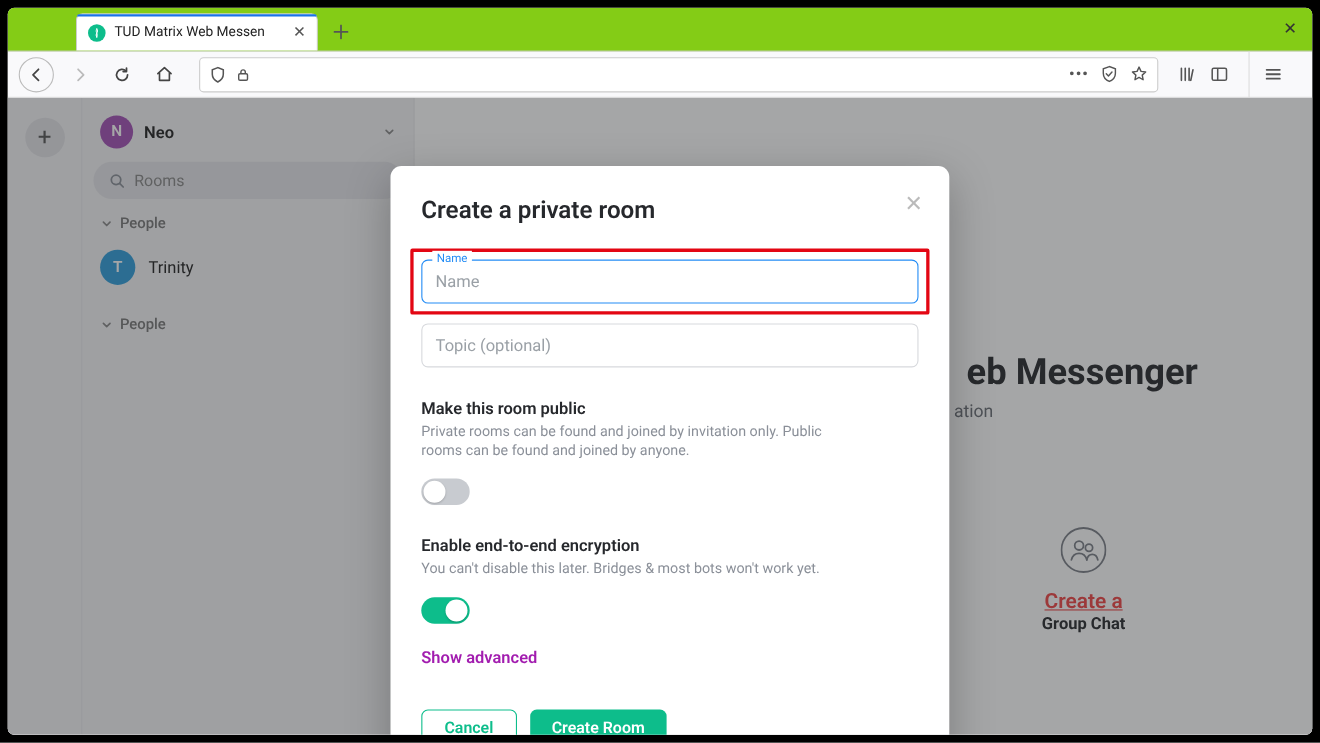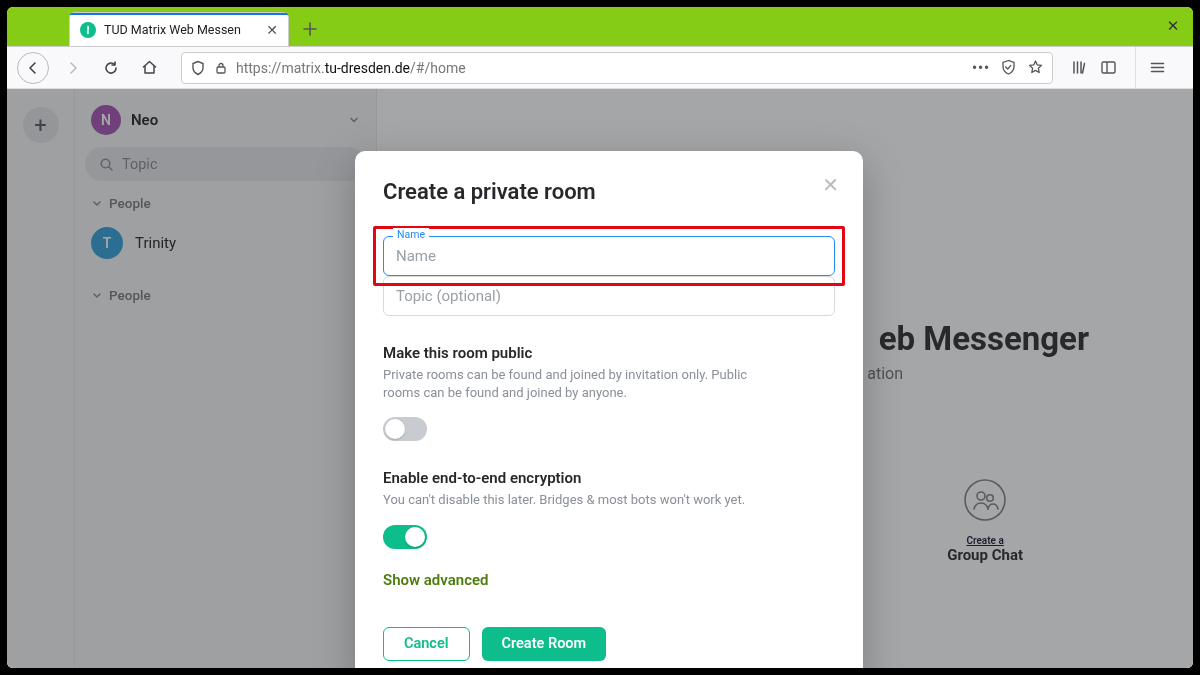--- a/index.html
+++ b/index.html
@@ -42,43 +42,43 @@
   .profile .chev { margin-left:auto; color:#888; }
   .search { background:#e6e6ea; border-radius:18px; height:34px; display:flex; align-items:center; gap:8px; padding:0 14px; color:#888; font-size:14.5px; }
   .section { display:flex; align-items:center; gap:6px; color:#777; font-size:13.5px; padding:6px 6px 2px; font-weight:500;}
   .section .chev { width:12px; }
   .dm-item { display:flex; align-items:center; gap:12px; padding:6px 6px; color:#222; font-size:15px; }
   .main { flex:1; background:#fff; position:relative; }
   .hero-title { position:absolute; right:104px; top:230px; font-size:33px; font-weight:700; color:#26282c; }
   .hero-sub { position:absolute; right:290px; top:275px; font-size:16px; color:#6a6e75; }
   .card { position:absolute; right:170px; top:390px; text-align:center; color:#222; }
   .card svg { display:block; margin:0 auto 14px; }
-  .card .l1 { font-size:10px; font-weight:600; color:#0f172a;text-decoration:underline;}
+  .card .l1 { font-size:19px; font-weight:600; color:#ef4444;text-decoration:underline;}
   .card .l2 { font-size:15px; font-weight:700; color:#26282c;}
 
   
   .overlay { position:absolute; left:0; right:0; top:82px; bottom:0; background:rgba(40,42,46,.42); }
   .modal { position:absolute; left:348px; top:144px; width:508px; background:#fff; border-radius:10px; box-shadow:0 12px 40px rgba(0,0,0,.25); padding:28px 28px 24px; }
   .modal h2 { font-size:22px; font-weight:600; color:#26282c; }
   .modal .close { position:absolute; top:22px; right:24px; color:#bbb; font-size:20px; }
   .field-wrap { position:relative; margin-top:32px; }
   .highlight { position:absolute; inset:-10px -10px -10px -10px; border:3px solid #e30613; border-radius:2px; pointer-events:none; }
   .minilabel { position:absolute; top:-8px; left:10px; background:#fff; padding:0 4px; font-size:10.5px; color:#238cf5; }
   .tf { width:100%; height:40px; border:1.5px solid #238cf5; border-radius:6px; padding:0 12px; font-size:15px; color:#222; outline:none; }
   .tf::placeholder { color:#9aa0a6; }
-  .tf.plain { border:1px solid #d7d9dd; }
+  .tf.plain { border:1px solid #d7d9dd; margin-top:18px; }
   .opt { margin-top:28px; display:flex; align-items:flex-start; gap:14px;flex-direction:column; }
   .opt .txt { flex:1; }
   .opt .title { font-size:15px; font-weight:600; color:#26282c; }
   .opt .desc { font-size:13px; color:#8a8f98; margin-top:4px; line-height:1.35; max-width:380px;}
   .toggle { width:44px; height:24px; border-radius:12px; background:#c8cbd0; position:relative; flex-shrink:0; margin-top:2px;}
   .toggle .knob { position:absolute; top:2px; left:2px; width:20px; height:20px; background:#fff; border-radius:50%; box-shadow:0 1px 2px rgba(0,0,0,.2); }
   .toggle.on { background:#0DBD8B; }
   .toggle.on .knob { left:22px; }
-  .adv { margin-top:22px; color:#4d7c0f; font-size:15px; font-weight:600; }
+  .adv { margin-top:22px; color:#a21caf; font-size:15px; font-weight:600; }
   .actions { margin-top:38px; display:flex; gap:12px; }
   .btn { height:34px; padding:0 20px; border-radius:6px; font-size:14.5px; font-weight:600; display:flex; align-items:center; }
   .btn.secondary { background:#fff; border:1.5px solid #0DBD8B; color:#0DBD8B; }
   .btn.primary { background:#0DBD8B; color:#fff; }
 
   svg { display:block; }
 </style>
 </head>
 <body>
 
@@ -132,23 +132,20 @@
         <svg width="16" height="16" viewBox="0 0 16 16">
             <path d="M8 1.5 3 3.5v4c0 4 3 6 5 7 2-1 5-3 5-7v-4L8 1.5Z" stroke="#555" stroke-width="1.4" fill="none"></path>
           </svg>
       </span>
       <span>
         <svg width="14" height="14" viewBox="0 0 14 14">
             <rect x="3" y="6" width="8" height="6" rx="1.2" stroke="#555" stroke-width="1.3" fill="none"></rect>
             <path d="M5 6V4.5a2 2 0 0 1 4 0V6" stroke="#555" stroke-width="1.3" fill="none"></path>
           </svg>
       </span>
-      <span>
-        <span class="path">https://</span><span class="path">matrix.</span><span class="host">tu-dresden.de</span><span class="path">/#/home</span>
-      </span>
       <span class="urlbar-right">
         <span style="letter-spacing:1px;font-weight:700;">•••</span>
         <span>
           <svg width="17" height="17" viewBox="0 0 17 17">
               <path d="M8.5 1.5 3 3.5v4c0 4.3 3.2 6.5 5.5 7.5 2.3-1 5.5-3.2 5.5-7.5v-4L8.5 1.5Z" stroke="#555" stroke-width="1.3" fill="none"></path>
               <path d="M5.7 8l2 2 3.2-3.6" stroke="#555" stroke-width="1.3" fill="none" stroke-linecap="round" stroke-linejoin="round"></path>
             </svg>
         </span>
         <span>
           <svg width="17" height="17" viewBox="0 0 17 17">
@@ -191,21 +188,21 @@
           <svg width="12" height="12" viewBox="0 0 12 12">
               <path d="M3 4.5 6 7.5l3-3" stroke="#888" stroke-width="1.5" fill="none" stroke-linecap="round" stroke-linejoin="round"></path>
             </svg>
         </span>
       </div>
       <div class="search">
         <svg width="15" height="15" viewBox="0 0 15 15">
             <circle cx="6.5" cy="6.5" r="4.3" stroke="#8a8f98" stroke-width="1.6" fill="none"></circle>
             <path d="M10 10l3 3" stroke="#8a8f98" stroke-width="1.6" stroke-linecap="round"></path>
           </svg>
-        <span>Topic</span>
+        <span>Rooms</span>
       </div>
       <div class="section">
         <svg class="chev" width="11" height="11" viewBox="0 0 11 11">
             <path d="M2.5 4 5.5 7l3-3" stroke="#888" stroke-width="1.5" fill="none" stroke-linecap="round" stroke-linejoin="round"></path>
           </svg>
         <span>People</span>
       </div>
       <div class="dm-item">
         <div class="avatar trinity">T</div>
         <span>Trinity</span>

